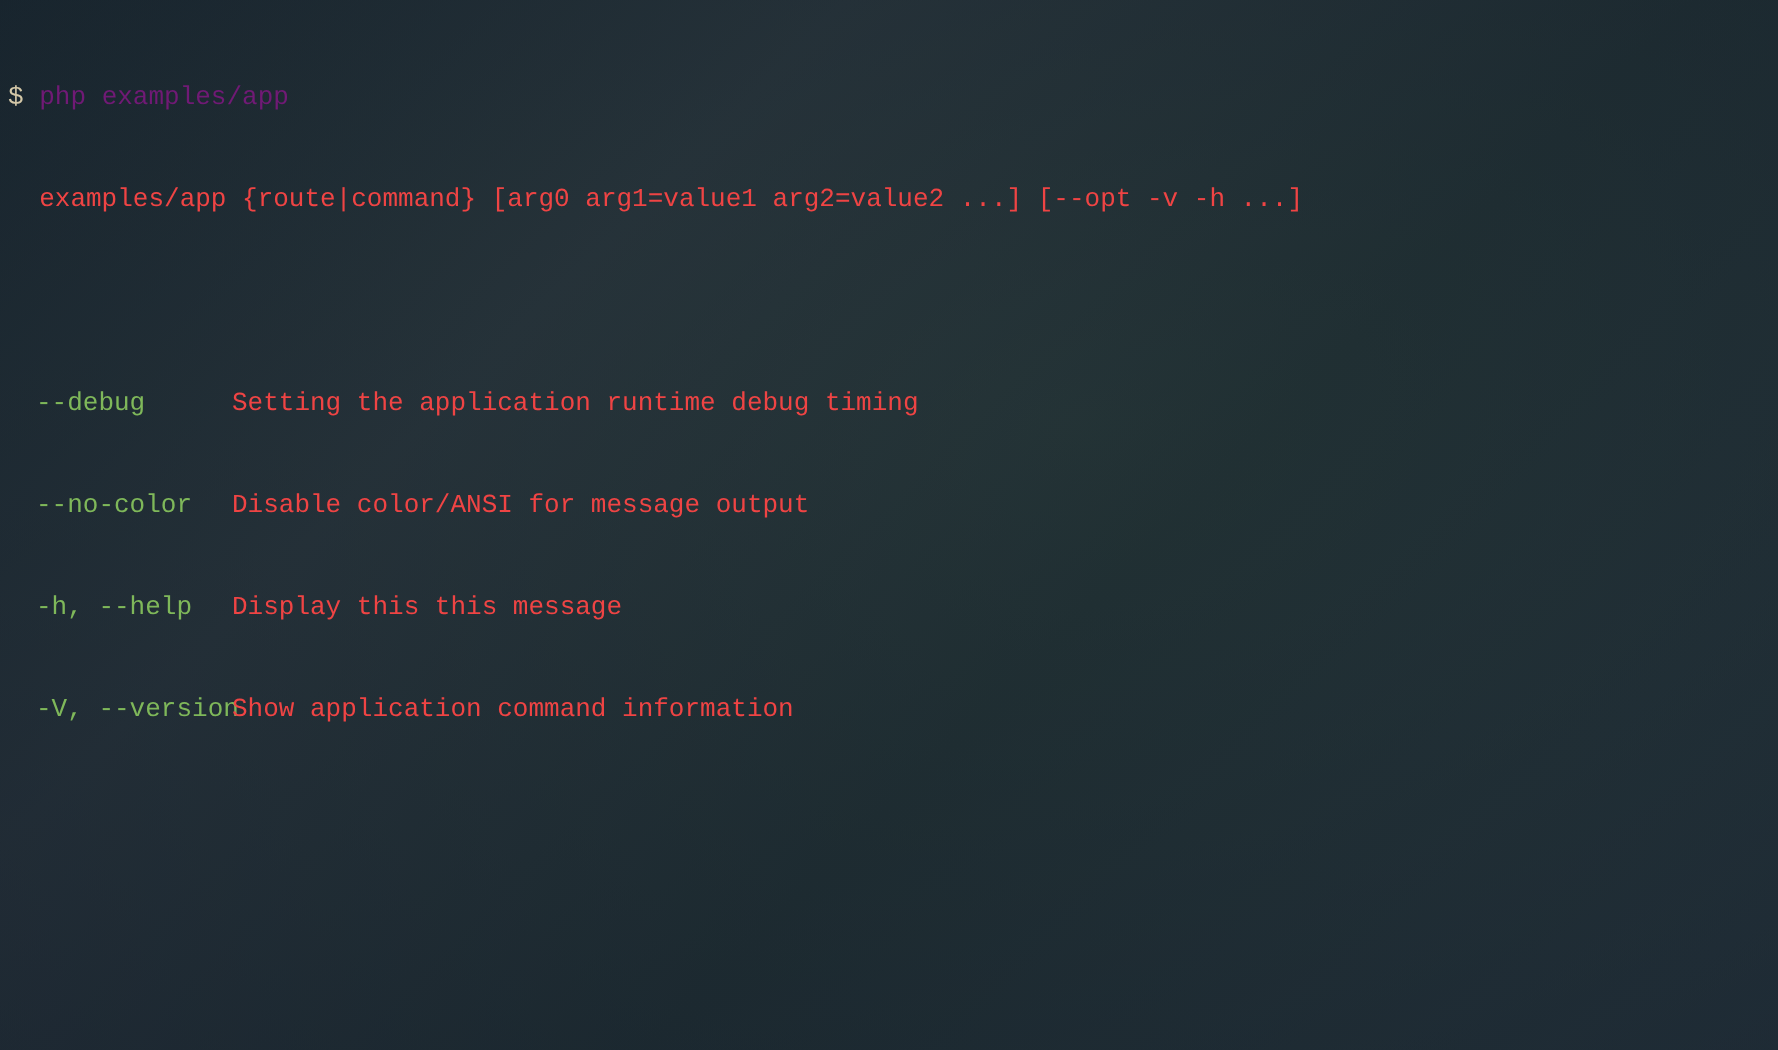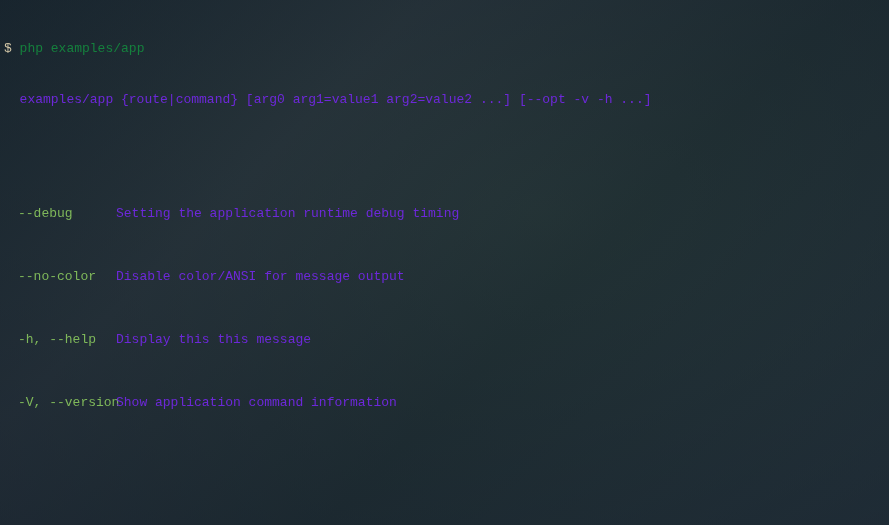--- a/index.html
+++ b/index.html
@@ -32,24 +32,24 @@
     .terminal {
       position: relative;
       z-index: 1;
       white-space: pre;
     }
     .line {
       display: block;
       min-height: 17px;
     }
     .prompt-dollar { color: #d4c8a8; }
-    .cmd-text { color: #15803d; }
+    .cmd-text { color: #701a75; }
     .orange { color: #d4923a; }
-    .green { color: #7fb85a; margin-top: 12px; }
-    .white { color: #6d28d9; }
+    .green { color: #7fb85a; }
+    .white { color: #ef4444; }
     .indent1 { padding-left: 14px; }
     .opt-name { display: inline-block; width: 98px; }
   </style>
 </head>
 <body>
 
 <div class="terminal">
   <span class="line"><span class="prompt-dollar">$ </span><span class="cmd-text">php examples/app</span></span>
   <span class="line white">  examples/app {route|command} [arg0 arg1=value1 arg2=value2 ...] [--opt -v -h ...]</span>
   <span class="line"> </span>

